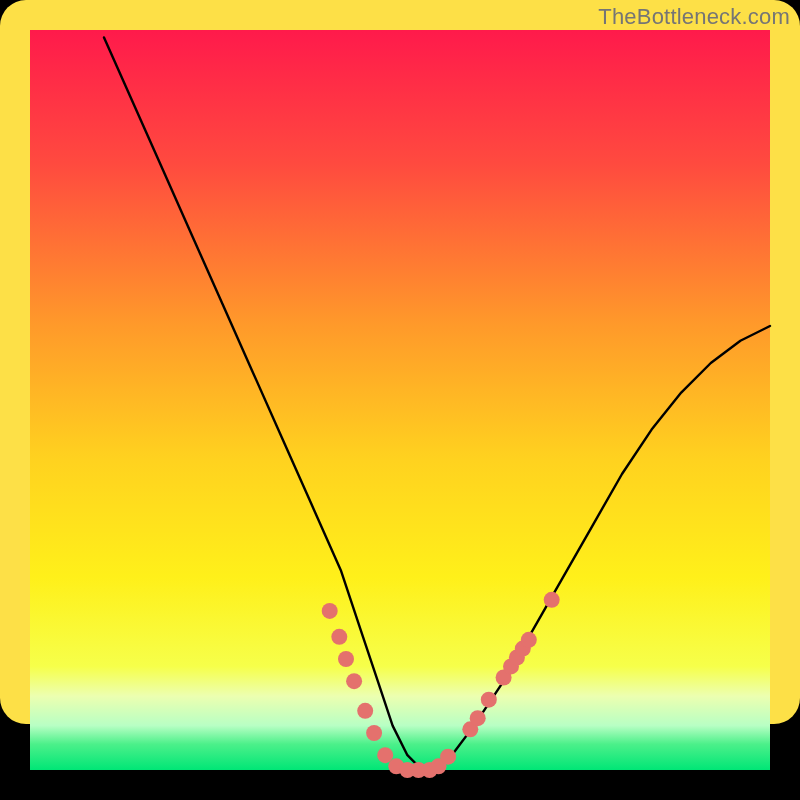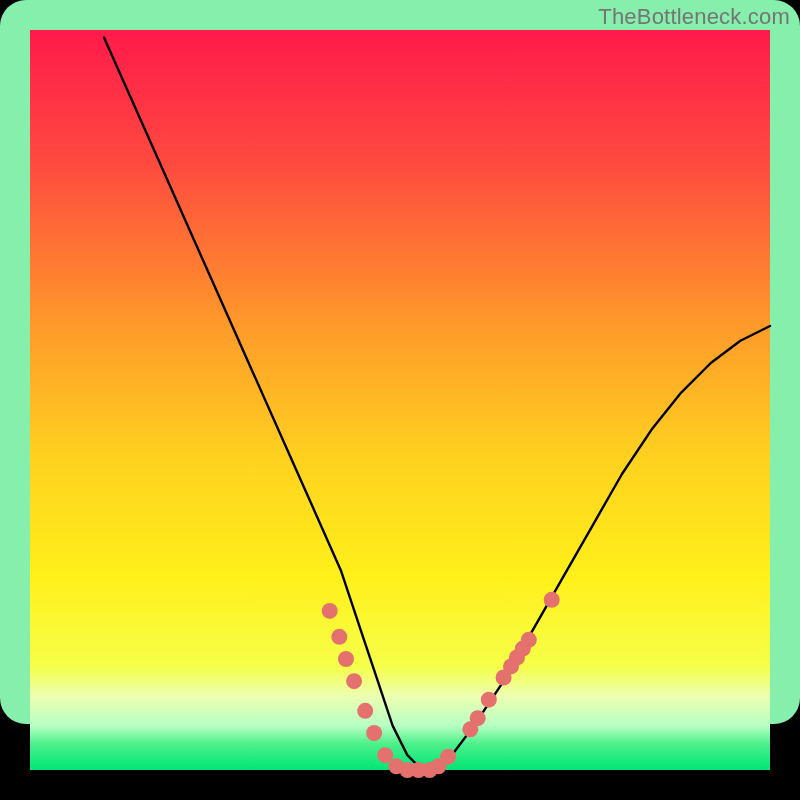--- a/index.html
+++ b/index.html
@@ -7,21 +7,21 @@
     padding: 0;
     width: 800px;
     height: 800px;
     background: #000;
     overflow: hidden;
   }
   .stage {
     position: relative;
     width: 800px;
     height: 724px;
-    background: #86efac;
+    background: #fde047;
     border-radius: 26px;
   }
   .watermark {
     position: absolute;
     top: 4px;
     right: 10px;
     font-family: Arial, Helvetica, sans-serif;
     font-size: 22px;
     color: #757575;
     letter-spacing: 0.2px;

